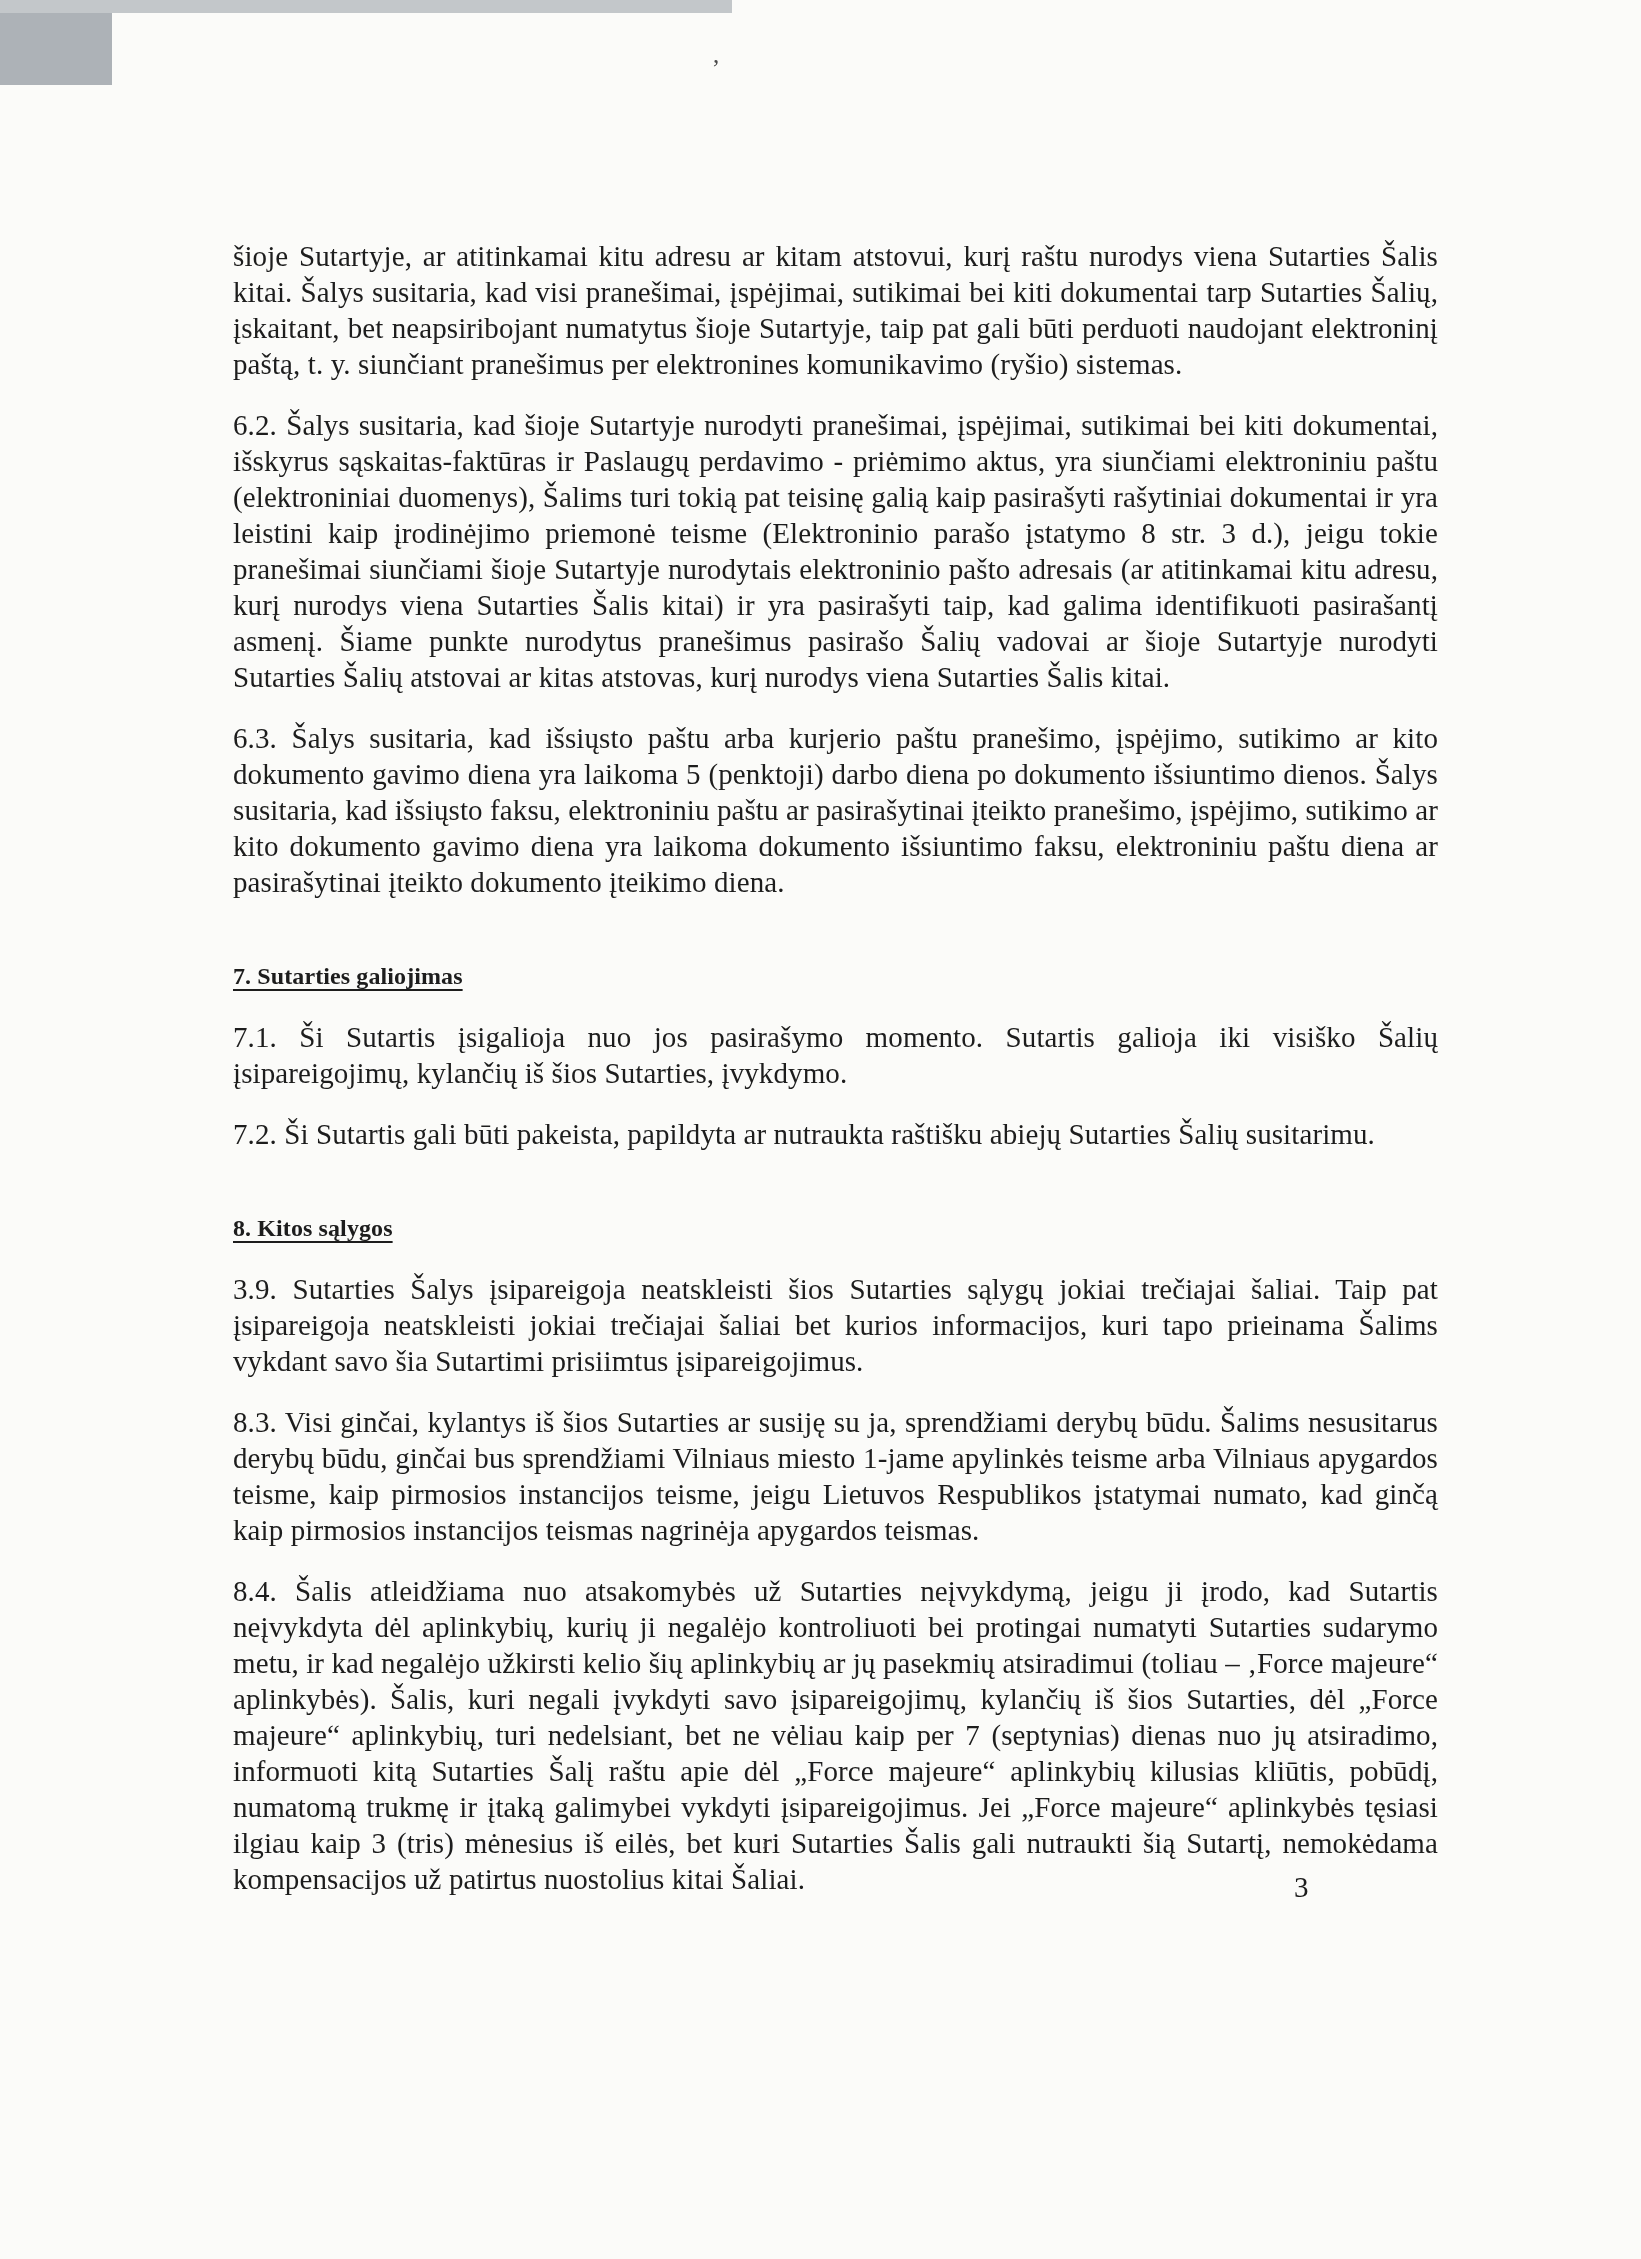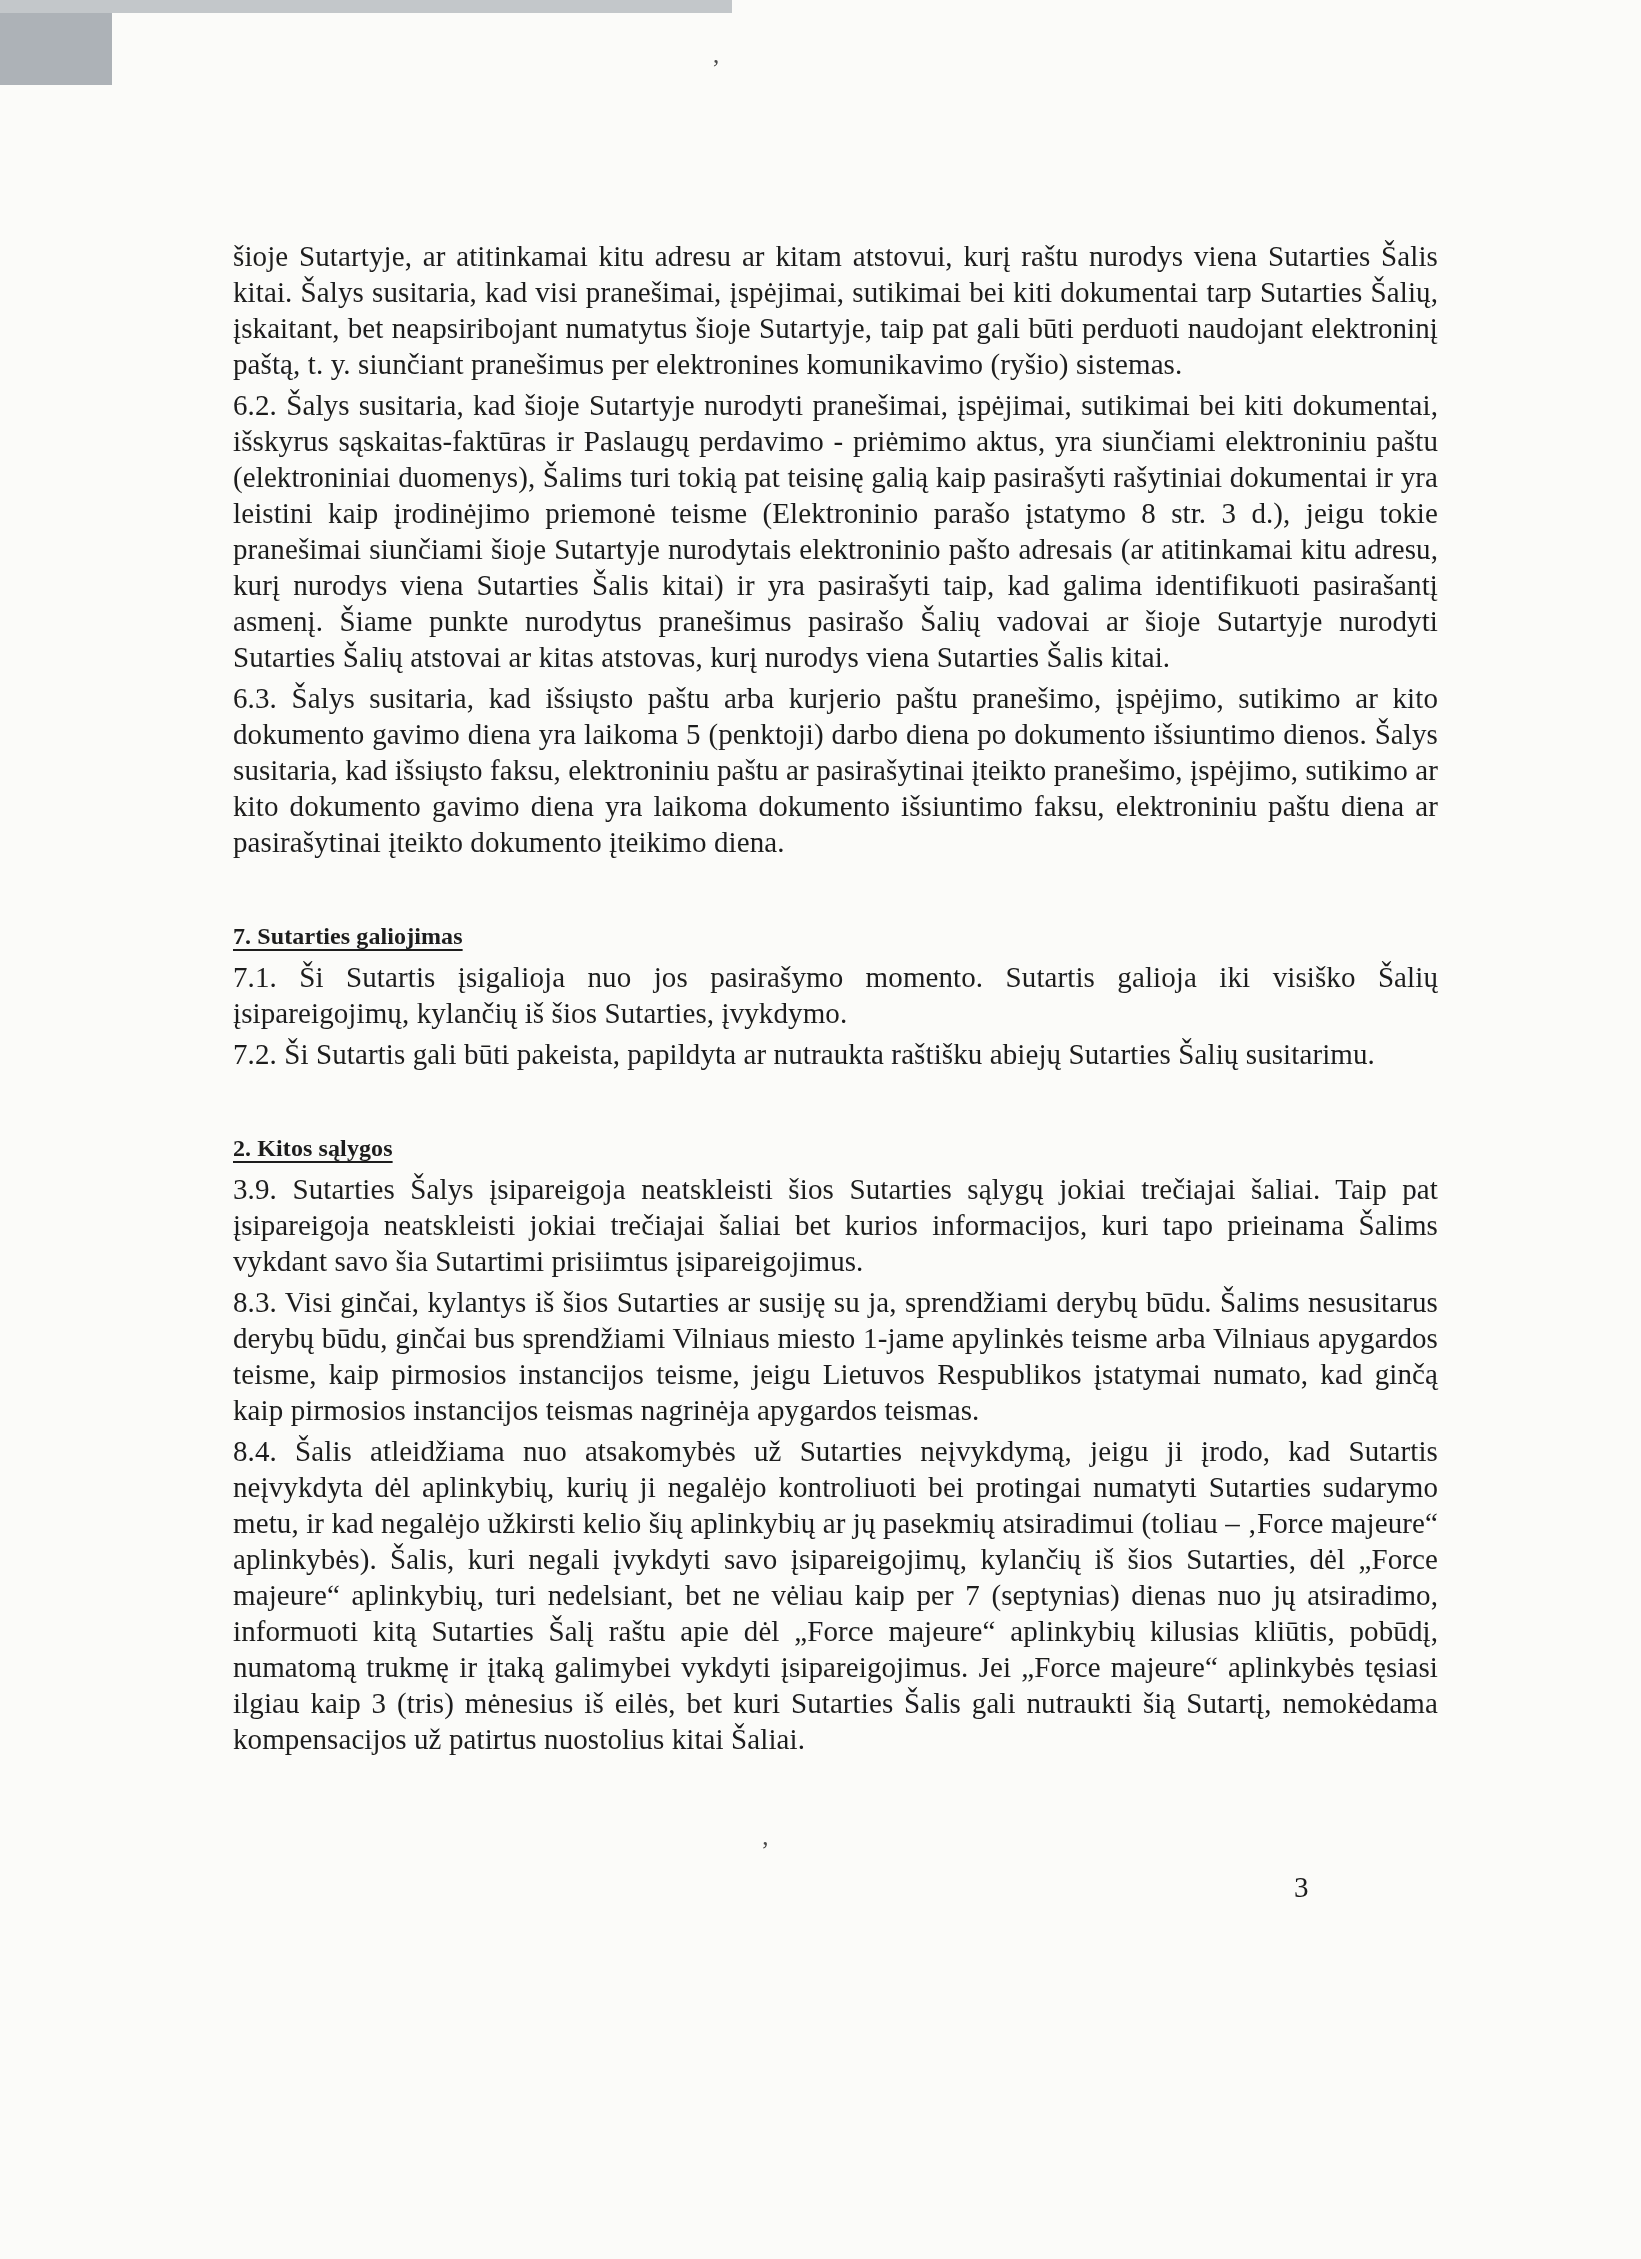--- a/index.html
+++ b/index.html
@@ -32,21 +32,21 @@
   .content {
     position: absolute;
     left: 233px;
     top: 238px;
     width: 1205px;
     font-size: 29px;
     line-height: 36px;
     text-align: justify;
     letter-spacing: 0.1px;
   }
-  .para { margin-top: 5px; }
+  .para { margin-top: 25px; }
   .para:first-child { margin-top: 0; }
   .section-heading {
     margin-top: 58px;
     font-weight: bold;
     font-size: 24px;
     text-decoration: underline;
     text-decoration-thickness: 2.4px;
     text-underline-offset: 4.8px;
     text-align: left;
   }
@@ -82,21 +82,21 @@
 
     <p class="para">6.2. Šalys susitaria, kad šioje Sutartyje nurodyti pranešimai, įspėjimai, sutikimai bei kiti dokumentai, išskyrus sąskaitas-faktūras ir Paslaugų perdavimo - priėmimo aktus, yra siunčiami elektroniniu paštu (elektroniniai duomenys), Šalims turi tokią pat teisinę galią kaip pasirašyti rašytiniai dokumentai ir yra leistini kaip įrodinėjimo priemonė teisme (Elektroninio parašo įstatymo 8 str. 3 d.), jeigu tokie pranešimai siunčiami šioje Sutartyje nurodytais elektroninio pašto adresais (ar atitinkamai kitu adresu, kurį nurodys viena Sutarties Šalis kitai) ir yra pasirašyti taip, kad galima identifikuoti pasirašantį asmenį. Šiame punkte nurodytus pranešimus pasirašo Šalių vadovai ar šioje Sutartyje nurodyti Sutarties Šalių atstovai ar kitas atstovas, kurį nurodys viena Sutarties Šalis kitai.</p>
 
     <p class="para">6.3. Šalys susitaria, kad išsiųsto paštu arba kurjerio paštu pranešimo, įspėjimo, sutikimo ar kito dokumento gavimo diena yra laikoma 5 (penktoji) darbo diena po dokumento išsiuntimo dienos. Šalys susitaria, kad išsiųsto faksu, elektroniniu paštu ar pasirašytinai įteikto pranešimo, įspėjimo, sutikimo ar kito dokumento gavimo diena yra laikoma dokumento išsiuntimo faksu, elektroniniu paštu diena ar pasirašytinai įteikto dokumento įteikimo diena.</p>
 
     <h2 class="section-heading">7. Sutarties galiojimas</h2>
 
     <p class="para">7.1. Ši Sutartis įsigalioja nuo jos pasirašymo momento. Sutartis galioja iki visiško Šalių įsipareigojimų, kylančių iš šios Sutarties, įvykdymo.</p>
     <p class="para">7.2. Ši Sutartis gali būti pakeista, papildyta ar nutraukta raštišku abiejų Sutarties Šalių susitarimu.</p>
 
-    <h2 class="section-heading">2. Kitos sąlygos</h2>
+    <h2 class="section-heading">8. Kitos sąlygos</h2>
 
     <p class="para">3.9. Sutarties Šalys įsipareigoja neatskleisti šios Sutarties sąlygų jokiai trečiajai šaliai. Taip pat įsipareigoja neatskleisti jokiai trečiajai šaliai bet kurios informacijos, kuri tapo prieinama Šalims vykdant savo šia Sutartimi prisiimtus įsipareigojimus.</p>
     <p class="para">8.3. Visi ginčai, kylantys iš šios Sutarties ar susiję su ja, sprendžiami derybų būdu. Šalims nesusitarus derybų būdu, ginčai bus sprendžiami Vilniaus miesto 1-jame apylinkės teisme arba Vilniaus apygardos teisme, kaip pirmosios instancijos teisme, jeigu Lietuvos Respublikos įstatymai numato, kad ginčą kaip pirmosios instancijos teismas nagrinėja apygardos teismas.</p>
     <p class="para">8.4. Šalis atleidžiama nuo atsakomybės už Sutarties neįvykdymą, jeigu ji įrodo, kad Sutartis neįvykdyta dėl aplinkybių, kurių ji negalėjo kontroliuoti bei protingai numatyti Sutarties sudarymo metu, ir kad negalėjo užkirsti kelio šių aplinkybių ar jų pasekmių atsiradimui (toliau – ‚Force majeure“ aplinkybės). Šalis, kuri negali įvykdyti savo įsipareigojimų, kylančių iš šios Sutarties, dėl „Force majeure“ aplinkybių, turi nedelsiant, bet ne vėliau kaip per 7 (septynias) dienas nuo jų atsiradimo, informuoti kitą Sutarties Šalį raštu apie dėl „Force majeure“ aplinkybių kilusias kliūtis, pobūdį, numatomą trukmę ir įtaką galimybei vykdyti įsipareigojimus. Jei „Force majeure“ aplinkybės tęsiasi ilgiau kaip 3 (tris) mėnesius iš eilės, bet kuri Sutarties Šalis gali nutraukti šią Sutartį, nemokėdama kompensacijos už patirtus nuostolius kitai Šaliai.</p>
 
   </div>
 
   <span class="stray-mark bottom">’</span>
 
   <div class="page-number">3</div>

